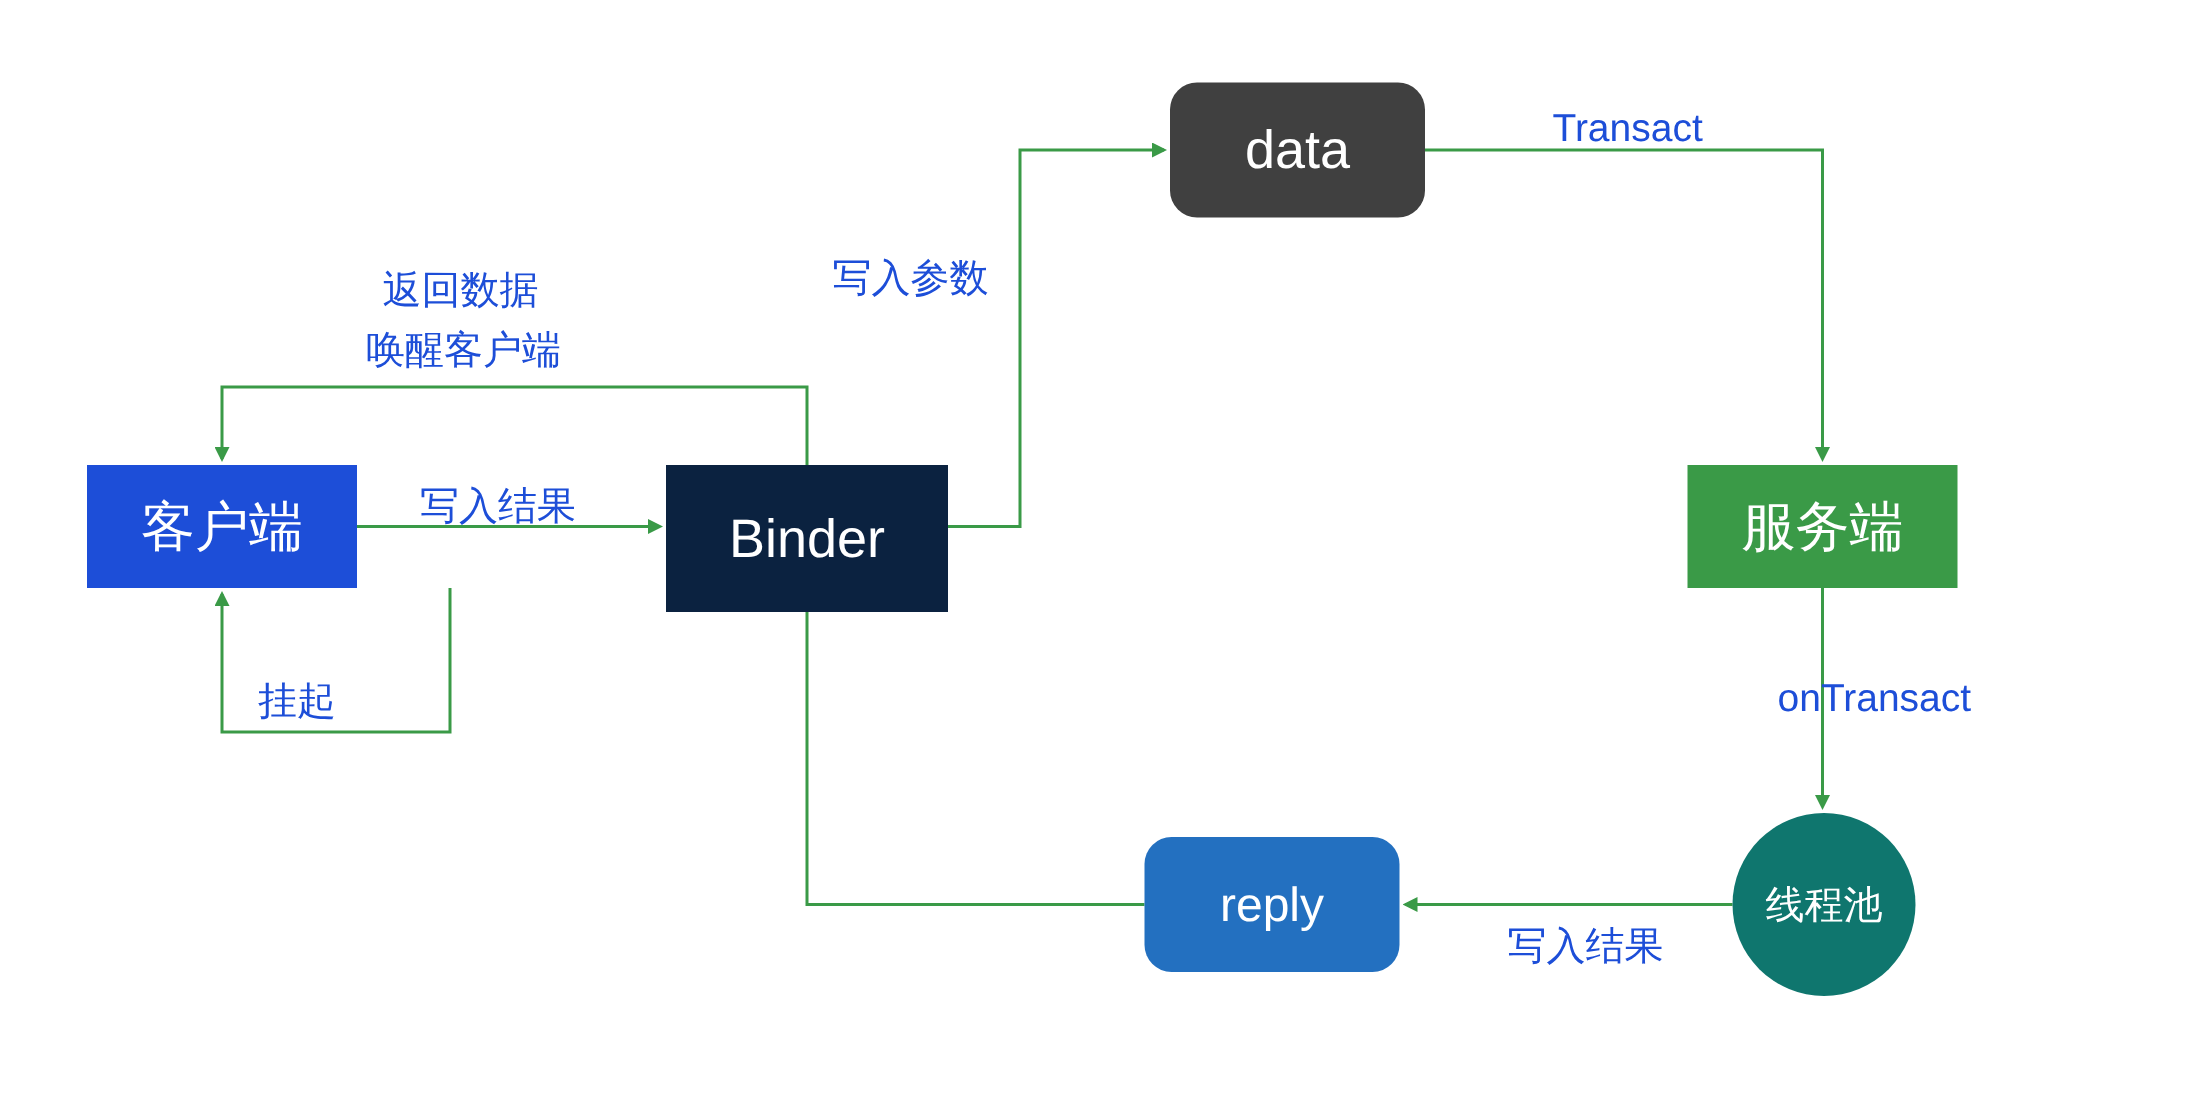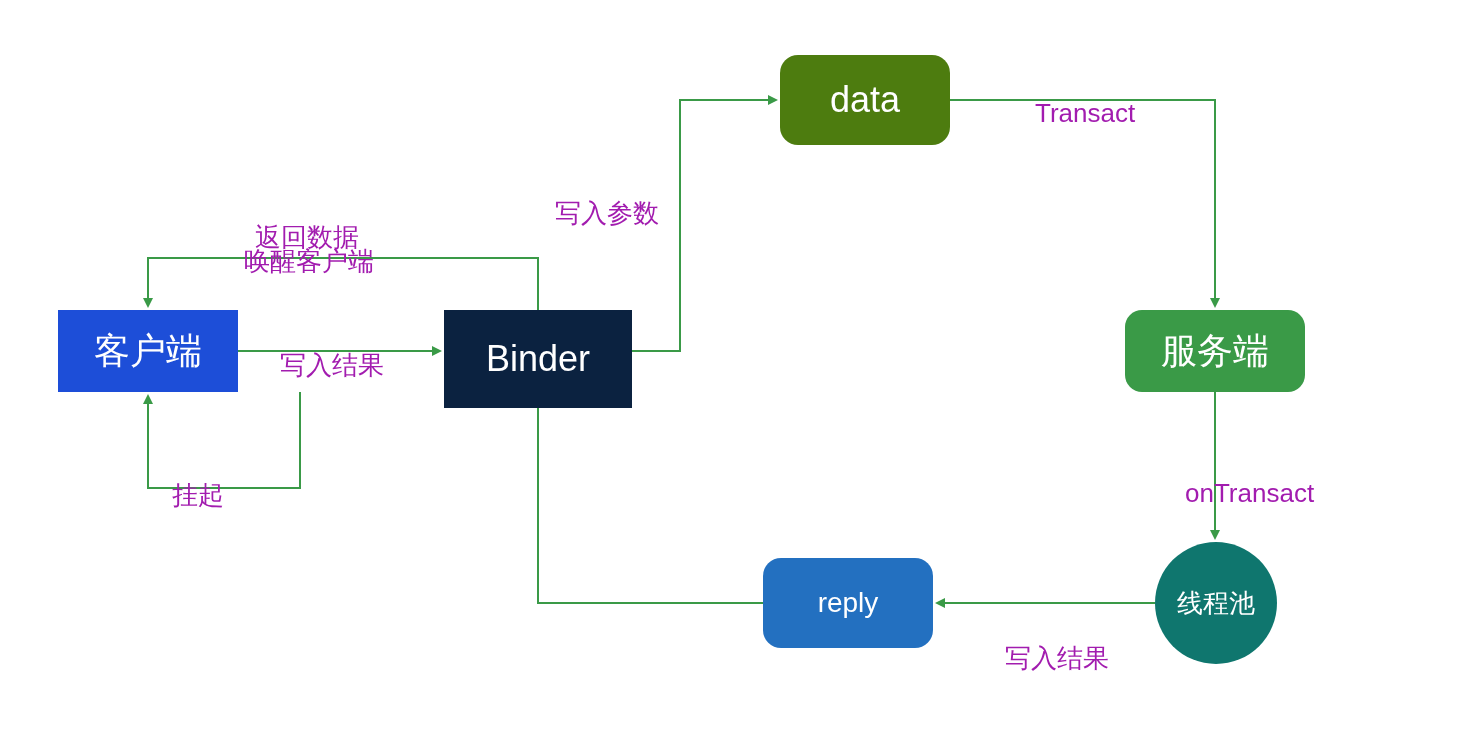--- a/index.html
+++ b/index.html
@@ -16,25 +16,24 @@
       align-items: center;
       justify-content: center;
       color: #ffffff;
       font-weight: 300;
     }
     .rounded { border-radius: 18px; }
     .rect { border-radius: 0; }
     .circle { border-radius: 50%; }
     .label {
       position: absolute;
-      color: #a21caf;
+      color: #1d4ed8;
       font-size: 26px;
       font-weight: 300;
       white-space: nowrap;
-      margin-top: 28px;
     }
     svg.connector {
       position: absolute;
       top: 0;
       left: 0;
       width: 1458px;
       height: 740px;
       pointer-events: none;
     }
   </style>
@@ -66,37 +65,37 @@
 </svg>
 
 <div class="node rect" style="left:58px; top:310px; width:180px; height:82px; background:#1d4ed8; font-size:36px;">
   <span>客户端</span>
 </div>
 
 <div class="node rect" style="left:444px; top:310px; width:188px; height:98px; background:#0b2240; font-size:36px;">
   <span>Binder</span>
 </div>
 
-<div class="node rounded" style="left:780px; top:55px; width:170px; height:90px; background:#4d7c0f; font-size:36px;">
+<div class="node rounded" style="left:780px; top:55px; width:170px; height:90px; background:#404040; font-size:36px;">
   <span>data</span>
 </div>
 
-<div class="node rect" style="left:1125px; top:310px; width:180px; height:82px; background:#3a9a47; font-size:36px;border-radius:17px;">
+<div class="node rect" style="left:1125px; top:310px; width:180px; height:82px; background:#3a9a47; font-size:36px;">
   <span>服务端</span>
 </div>
 
-<div class="node rounded" style="left:763px; top:558px; width:170px; height:90px; background:#2370c0; font-size:28px;">
+<div class="node rounded" style="left:763px; top:558px; width:170px; height:90px; background:#2370c0; font-size:32px;">
   <span>reply</span>
 </div>
 
 <div class="node circle" style="left:1155px; top:542px; width:122px; height:122px; background:#0f766e; font-size:26px;">
   <span>线程池</span>
 </div>
 
-<div class="label" style="left:255px; top:192px;text-align:right;">
+<div class="label" style="left:255px; top:176px;text-align:right;">
   <span>返回数据</span>
 </div>
 <div class="label" style="left:244px; top:216px;font-family:Liberation Serif, serif;">
   <span>唤醒客户端</span>
 </div>
 <div class="label" style="left:280px; top:320px;">
   <span>写入结果</span>
 </div>
 <div class="label" style="left:172px; top:450px;">
   <span>挂起</span>

